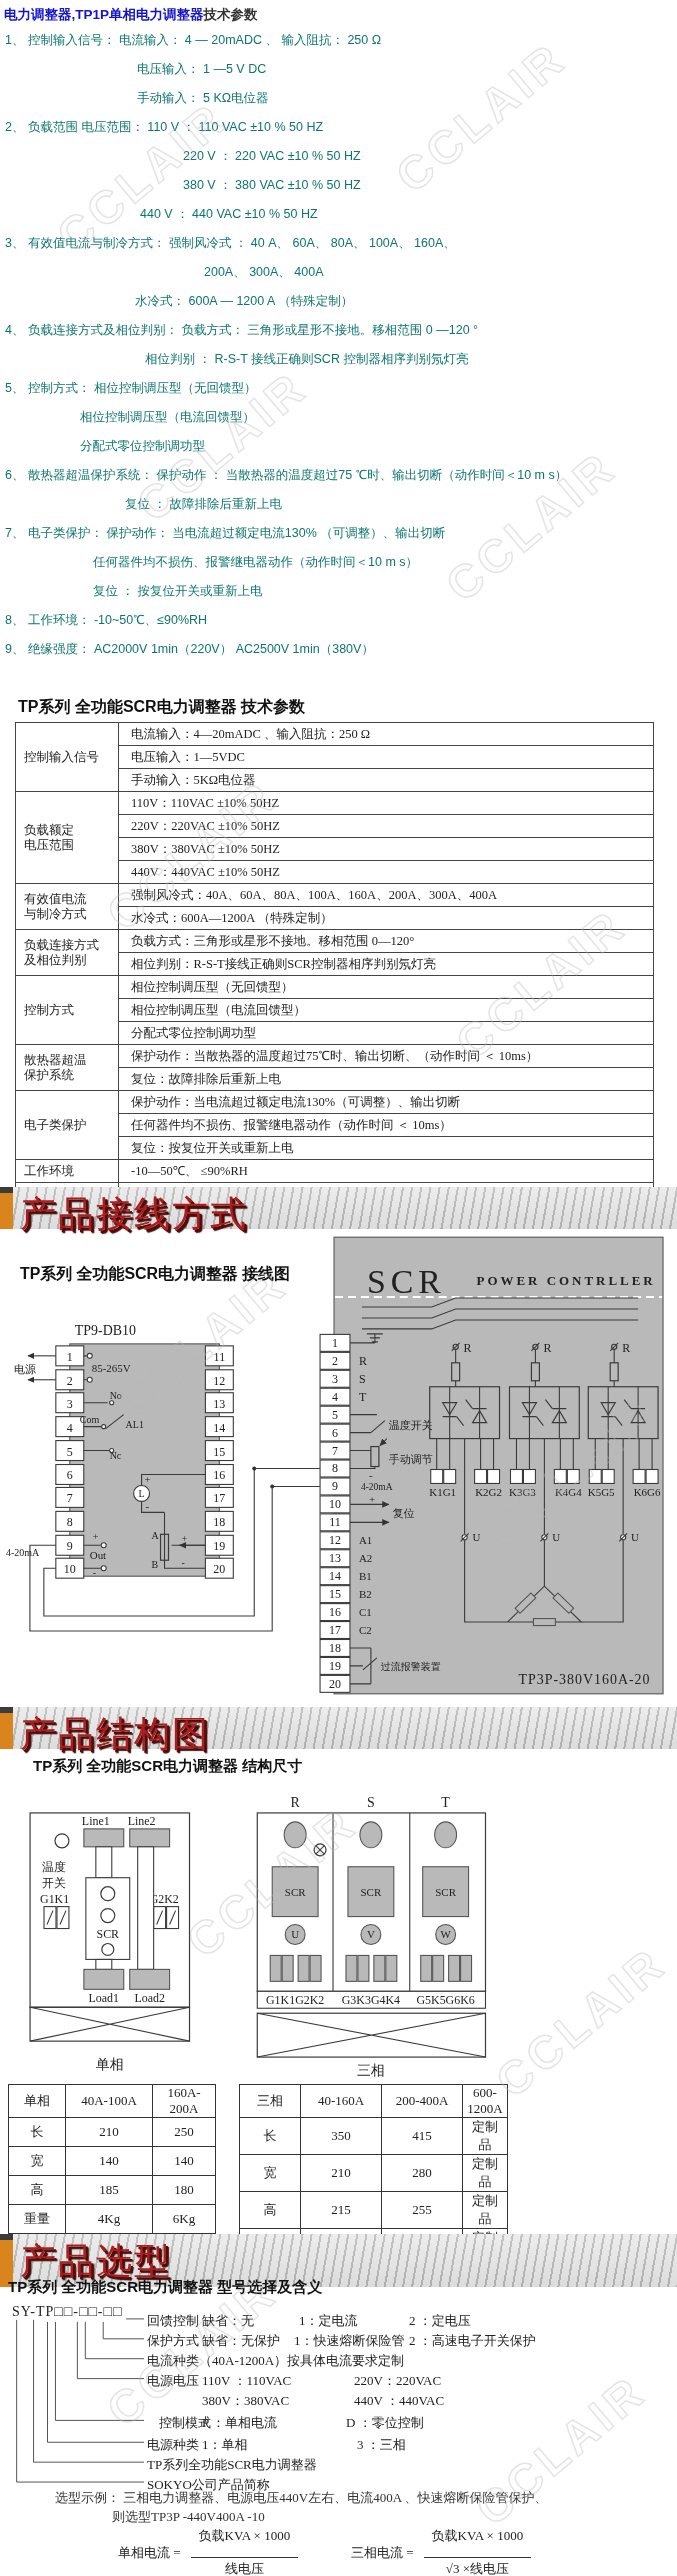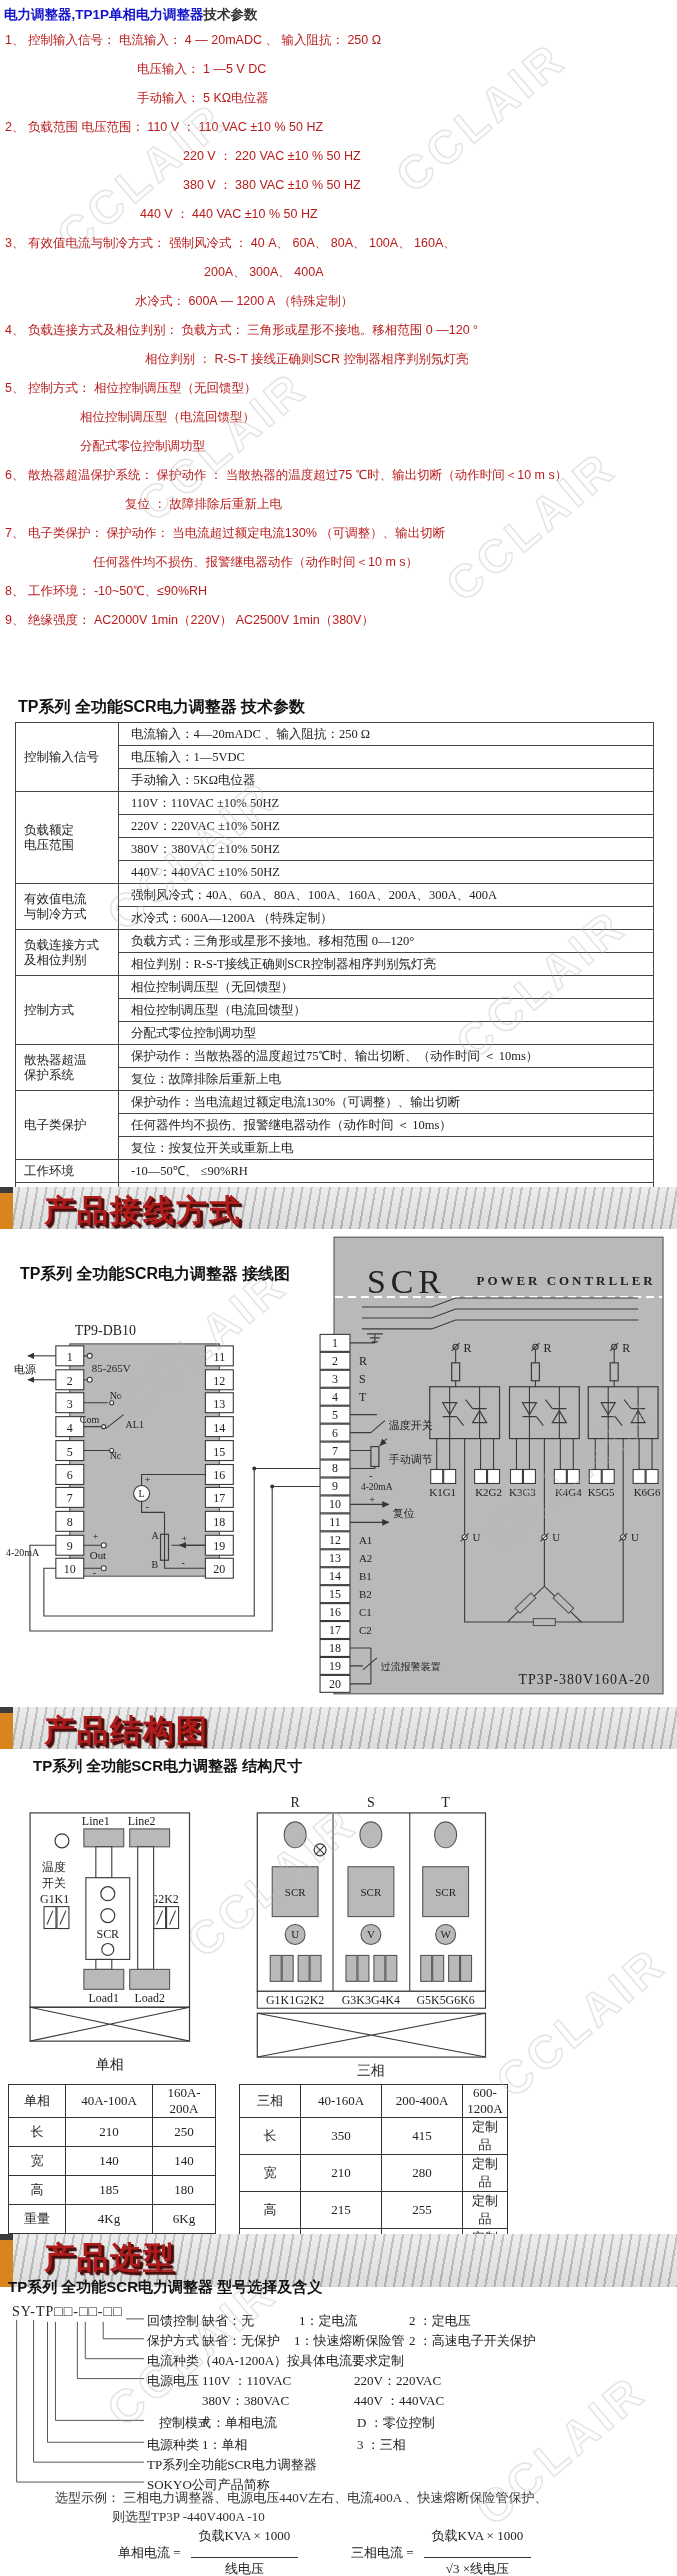--- a/index.html
+++ b/index.html
@@ -3,41 +3,41 @@
 <meta charset="utf-8">
 <style>
   html,body{margin:0;padding:0;background:#fff;}
   #page{position:relative;width:677px;height:2576px;background:#fff;overflow:hidden;
         font-family:"Liberation Sans",sans-serif;}
   
   .doc-title{position:absolute;top:6px;left:4px;font-size:13.5px;font-weight:bold;white-space:nowrap;}
   .doc-title .blue{color:#1414cc;}
   .doc-title .dark{color:#333;}
   
-  .spec-list{position:absolute;top:26px;left:5px;width:668px;color:#b91c1c;
+  .spec-list{position:absolute;top:26px;left:5px;width:668px;color:#0f766e;
              font-size:12.5px;}
   .spec-list div{line-height:29px;white-space:nowrap;}
   .i1{margin-left:132px}.i2{margin-left:178px}.i2b{margin-left:135px}
   .i3{margin-left:199px}.i3b{margin-left:130px}.i4{margin-left:140px}
   .i5{margin-left:75px}.i6{margin-left:120px}.i7{margin-left:88px}
   
   .tbl-title{position:absolute;top:697px;left:18px;font-size:16px;font-weight:bold;color:#111;}
   table.spec{position:absolute;top:722px;left:15px;width:639px;border-collapse:collapse;
              font-family:"Liberation Serif",serif;font-size:12.5px;color:#222;}
   table.spec td{border:1px solid #444;height:22px;padding:0 4px 0 12px;white-space:nowrap;}
   table.spec td.hd{width:90px;padding-left:8px;}
   table.spec .hl{display:block;line-height:15px;}
   table.spec td.ind{margin-top:6px;}
   
   .banner{position:absolute;left:0;width:677px;height:42px;
     background-image:repeating-linear-gradient(100deg, rgba(130,130,130,0.28) 0 2px, rgba(255,255,255,0.45) 2px 9px),
                      linear-gradient(180deg,#dedede,#c0c0c0);}
   .banner::before{content:"";position:absolute;left:0;top:0;width:13px;height:100%;
     background:linear-gradient(180deg,#3c3c3c 0 6px,#d9841c 6px 100%);}
-  .banner span{position:absolute;left:44px;top:3px;font-size:31px;font-weight:bold;
+  .banner span{position:absolute;left:20px;top:3px;font-size:36px;font-weight:normal;
     color:#b01c1c;letter-spacing:2px;text-shadow:2px 2px 0 #47100d,3px 3px 1px #47100d;}
   
   svg{position:absolute;left:0;}
   svg text{font-family:"Liberation Serif",serif;fill:#222;}
   .ln{stroke:#3a3a3a;stroke-width:1.1;fill:none;}
   .term{fill:#fff;stroke:#3a3a3a;stroke-width:1.1;}
   .grey{fill:#b9b9b9;stroke:#555;stroke-width:1.1;}
   .nofill{fill:none;stroke:#3a3a3a;stroke-width:1.2;}
   .tnum{font-size:12px;text-anchor:middle;}
   .t9{font-size:9.5px;}.t10{font-size:10px;}.t11{font-size:11px;}
@@ -90,20 +90,21 @@
     <div class="i3b">水冷式： 600A — 1200 A  （特殊定制）</div>
     <div>4、 负载连接方式及相位判别： 负载方式： 三角形或星形不接地。移相范围 0 —120 °</div>
     <div class="i4">相位判别 ： R-S-T 接线正确则SCR 控制器相序判别氖灯亮</div>
     <div>5、 控制方式： 相位控制调压型（无回馈型）</div>
     <div class="i5">相位控制调压型（电流回馈型）</div>
     <div class="i5">分配式零位控制调功型</div>
     <div>6、 散热器超温保护系统： 保护动作 ： 当散热器的温度超过75 ℃时、输出切断（动作时间＜10 m s）</div>
     <div class="i6">复位 ：  故障排除后重新上电</div>
     <div>7、 电子类保护： 保护动作： 当电流超过额定电流130% （可调整）、输出切断</div>
     <div class="i7">任何器件均不损伤、报警继电器动作（动作时间＜10 m s）</div>
+    <div class="i7">复位 ：  按复位开关或重新上电</div>
     <div>8、 工作环境： -10~50℃、≤90%RH</div>
     <div>9、 绝缘强度： AC2000V 1min（220V）   AC2500V 1min（380V）</div>
   </div>
 
   <div class="tbl-title">TP系列 全功能SCR电力调整器 技术参数</div>
   <table class="spec">
     <tbody>
         <tr>
           <td class="hd" rowspan="3">
             <span class="hl">控制输入信号</span>
@@ -650,21 +651,21 @@
       <span style="left:354px">220V：220VAC</span>
     </div>
     <div class="srow" style="top:92px">
       <span style="left:147px"></span>
       <span style="left:202px">380V：380VAC</span>
       <span style="left:354px">440V ：440VAC</span>
     </div>
     <div class="srow" style="top:114px">
       <span style="left:159px">控制模式</span>
       <span style="left:202px">P ：单相电流</span>
-      <span style="left:357px">D ：零位控制</span>
+      <span style="left:346px">D ：零位控制</span>
     </div>
     <div class="srow" style="top:136px">
       <span style="left:147px">电源种类</span>
       <span style="left:202px">1：单相</span>
       <span style="left:357px">3 ：三相</span>
     </div>
     <div class="srow" style="top:156px">
       <span style="left:147px">TP系列全功能SCR电力调整器</span>
     </div>
     <div class="srow" style="top:176px">

